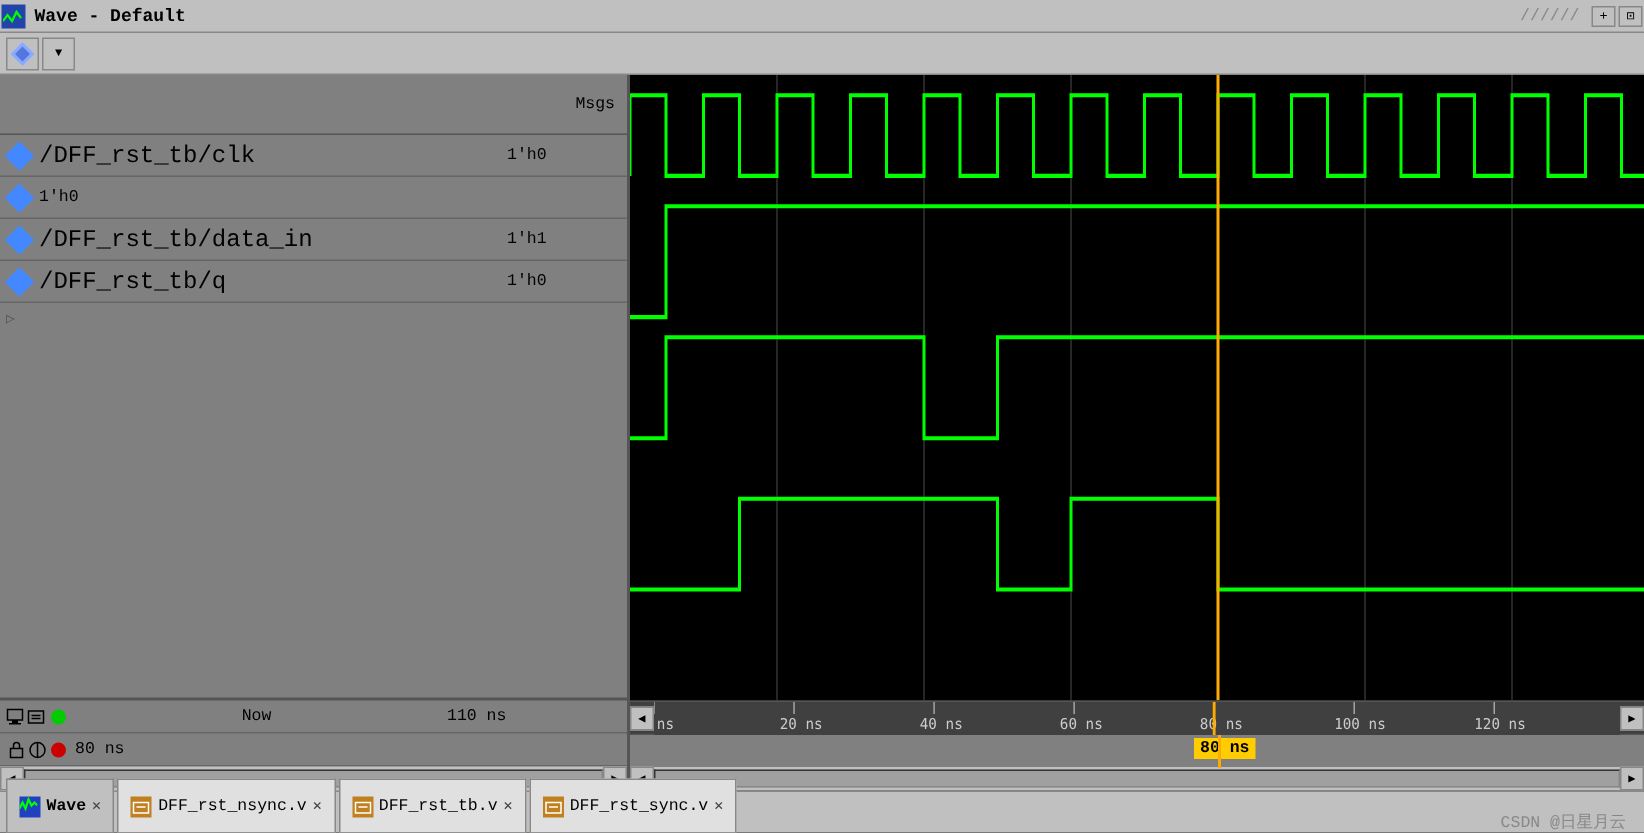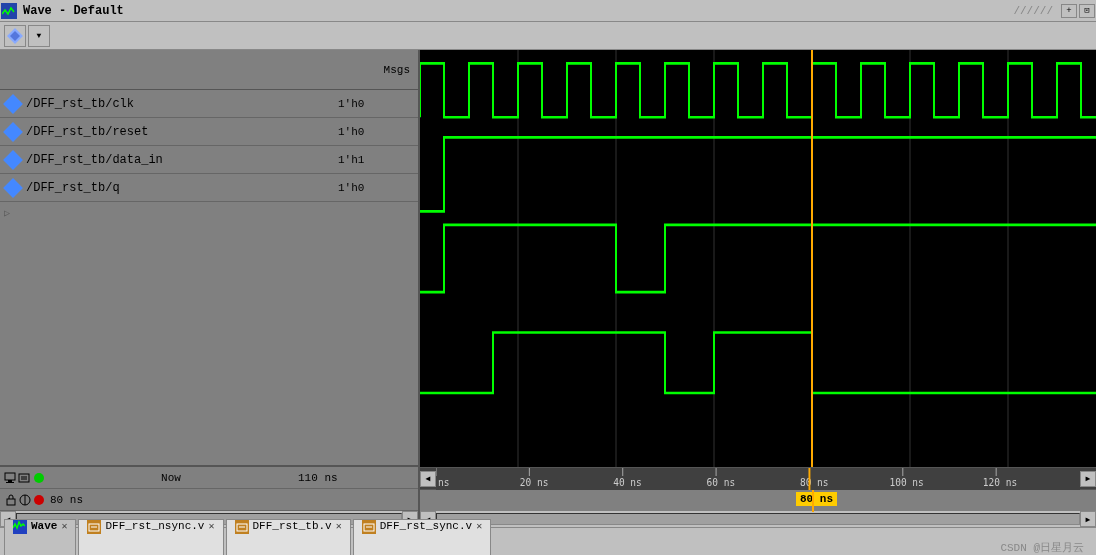--- a/index.html
+++ b/index.html
@@ -120,21 +120,21 @@
     }
     .signal-diamond {
       width: 14px; height: 14px;
       background: #4488ff;
       transform: rotate(45deg);
       margin: 0 6px;
       flex-shrink: 0;
     }
     .signal-name {
       flex: 1;
-      font-size: 12px;
+      font-size: 16px;
       color: #000;
       white-space: nowrap;
     }
     .signal-value {
       width: 80px;
       font-size: 11px;
       color: #000;
       padding-right: 4px;
     }
 
@@ -249,21 +249,21 @@
     .tab-bar {
       height: 28px;
       background: #c0c0c0;
       display: flex;
       align-items: flex-end;
       padding: 0 4px;
       border-top: 1px solid #888;
     }
     .tab {
       display: flex;
-      align-items: flex-start;
+      align-items: center;
       height: 36px;
       padding: 0 8px;
       background: #e0e0e0;
       border: 1px solid #888;
       border-bottom: none;
       margin-right: 2px;
       font-size: 11px;
       cursor: pointer;
       white-space: nowrap;
     }
@@ -332,21 +332,20 @@
       </div>
 
       <div class="signal-list">
         <div class="signal-row">
           <div class="signal-diamond"></div>
           <div class="signal-name">/DFF_rst_tb/clk</div>
           <div class="signal-value">1'h0</div>
         </div>
         <div class="signal-row">
           <div class="signal-diamond"></div>
-          <div class="signal-name">/DFF_rst_tb/reset</div>
           <div class="signal-value">1'h0</div>
         </div>
         <div class="signal-row">
           <div class="signal-diamond"></div>
           <div class="signal-name">/DFF_rst_tb/data_in</div>
           <div class="signal-value">1'h1</div>
         </div>
         <div class="signal-row">
           <div class="signal-diamond"></div>
           <div class="signal-name">/DFF_rst_tb/q</div>

